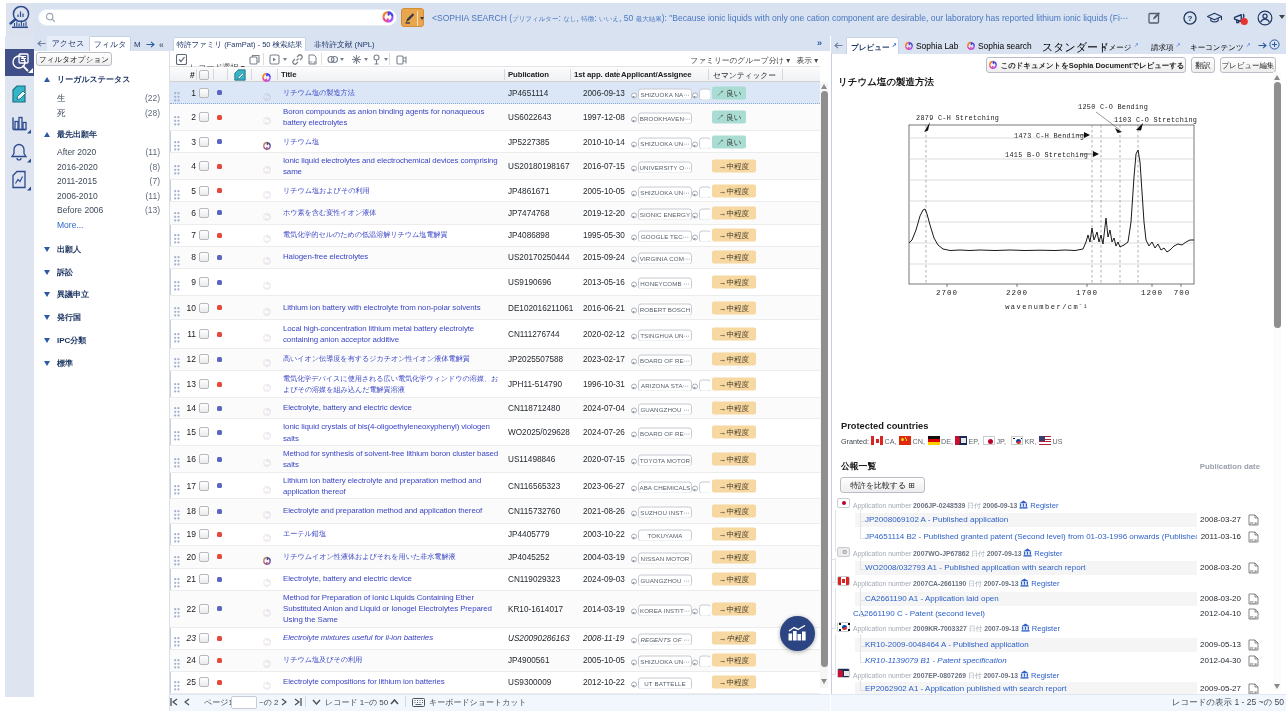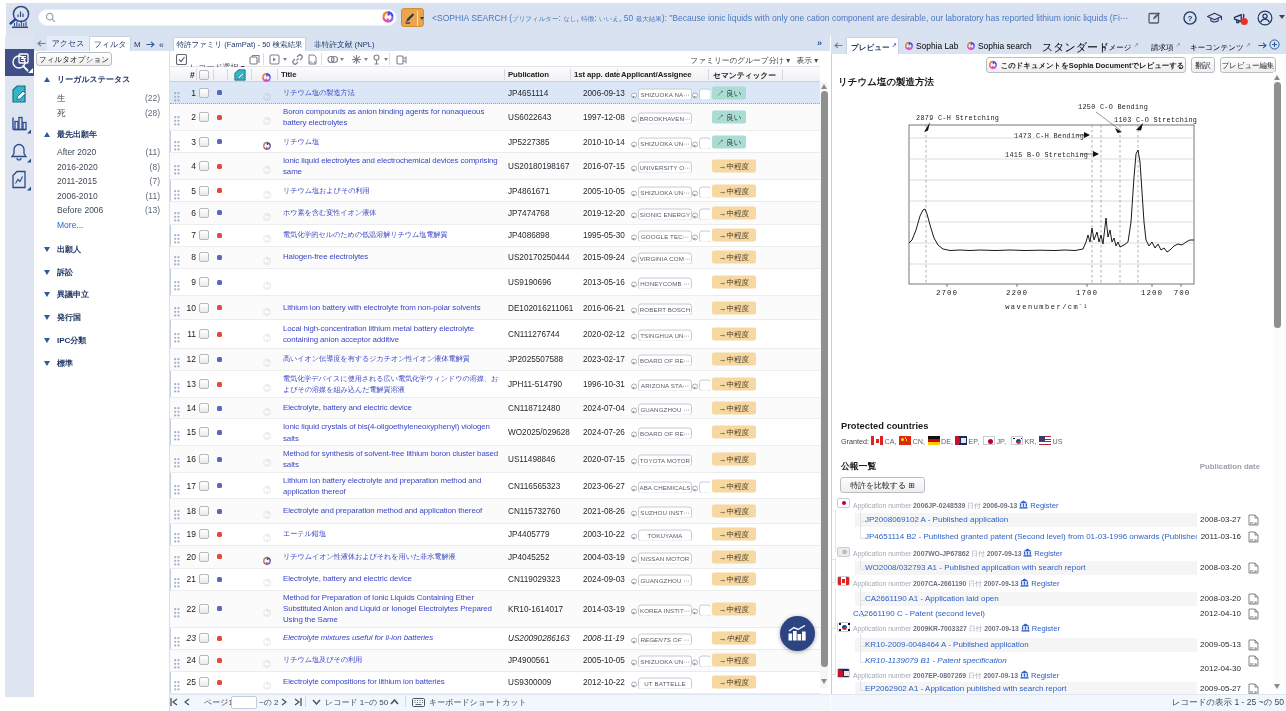--- a/index.html
+++ b/index.html
@@ -293,21 +293,21 @@
         <path d="M7 2.6 A 5.3 5.3 0 0 0 2.9 7.6" stroke="#f5832b"></path>
         <path d="M3 9.6 A 5.3 5.3 0 0 0 7 13.2 L 7.8 10.6" stroke="#ec4899"></path>
         <path d="M9.2 13 A 5.3 5.3 0 0 0 13.1 8.8" stroke="#a855f7"></path>
         <path d="M13.1 6.8 A 5.3 5.3 0 0 0 8.9 2.8 L 8.6 5.4" stroke="#4f46e5"></path>
       </g>
     </svg></div>
 <div class="abs" style="left:281px;top:70px;font-size:7.8px;font-weight:bold;color:#222;letter-spacing:-0.1px;white-space:nowrap;">Title</div>
 <div class="abs" style="left:508px;top:70px;font-size:7.8px;font-weight:bold;color:#222;letter-spacing:-0.1px;white-space:nowrap;">Publication</div>
 <div class="abs" style="left:574px;top:70px;font-size:7.8px;font-weight:bold;color:#222;letter-spacing:-0.1px;white-space:nowrap;">1st app. date</div>
 <div class="abs" style="left:621px;top:70px;font-size:7.8px;font-weight:bold;color:#222;letter-spacing:-0.1px;white-space:nowrap;">Applicant/Assignee</div>
-<div class="abs" style="left:713px;top:70px;font-size:7.8px;font-weight:bold;color:#222;letter-spacing:-0.1px;white-space:nowrap;">セマンティックー</div>
+<div class="abs" style="left:713px;top:70px;font-size:7.8px;font-weight:normal;color:#222;letter-spacing:-0.1px;white-space:nowrap;">セマンティックー</div>
 <div id="rows">
 <div class="row" style="height:22.0px;background:#dbe7f6;border-bottom:1px dotted #8aa9d6;">
 <div class="drag"><svg width="7" height="10">
           <g fill="#9fb1d1">
             <circle cx="1.2" cy="1.2" r="1.1"></circle>
             <circle cx="4.5" cy="1.2" r="1.1"></circle>
             <circle cx="1.2" cy="4.8" r="1.1"></circle>
             <circle cx="4.5" cy="4.8" r="1.1"></circle>
             <circle cx="1.2" cy="8.4" r="1.1"></circle>
             <circle cx="4.5" cy="8.4" r="1.1"></circle>
@@ -1267,21 +1267,21 @@
 <span class="tdate" style="top:1px;">2009-05-13</span>
 <span class="abs" style="left:417px;top:0px;"><svg width="11" height="12" viewBox="0 0 11 12">
         <path d="M1 1 h6 l3 3 v7 h-9 Z" fill="#fff" stroke="#777" stroke-width="0.9"></path>
         <path d="M7 1 v3 h3" fill="none" stroke="#777" stroke-width="0.9"></path>
         <text x="5.5" y="10.5" font-size="3.6" fill="#555" text-anchor="middle" font-family="Liberation Sans">PDF</text>
       </svg></span>
 </div>
 <div class="treerow" style="top:654.5px;">
 <div class="abs" style="left:24px;top:-1px;width:342px;height:14px;"></div>
 <span class="abs" style="left:34px;top:1px;width:332px;overflow:hidden;white-space:nowrap;font-style:italic;"><span class="tlink">KR10-1139079 B1 - Patent specification</span></span>
-<span class="tdate" style="top:9px;">2012-04-30</span>
+<span class="tdate" style="top:1px;">2012-04-30</span>
 <span class="abs" style="left:417px;top:0px;"><svg width="11" height="12" viewBox="0 0 11 12">
         <path d="M1 1 h6 l3 3 v7 h-9 Z" fill="#fff" stroke="#777" stroke-width="0.9"></path>
         <path d="M7 1 v3 h3" fill="none" stroke="#777" stroke-width="0.9"></path>
         <text x="5.5" y="10.5" font-size="3.6" fill="#555" text-anchor="middle" font-family="Liberation Sans">PDF</text>
       </svg></span>
 </div>
 <div class="treerow" style="top:667px;">
 <span class="abs" style="left:6px;top:1px;"><span style="display:inline-block;width:13px;height:10px;border:1px solid #c8ccd2;border-radius:2px;background:#1b2a56;position:relative;vertical-align:-2px;overflow:hidden;"><span class="abs" style="left:0px;top:1px;width:5px;height:8px;background:#c8102e;border-radius:0 60% 60% 0;"></span><span class="abs" style="left:6px;top:2px;width:5px;height:5px;background:#e8e8e8;"></span></span></span>
 <span class="abs" style="left:22px;top:2.5px;font-size:6.8px;white-space:nowrap;"><span class="anum-lbl">Application number</span> <span class="anum-val">2007EP-0807269</span> <span class="anum-lbl">日付</span> <span style="color:#6a7280;font-weight:bold;">2007-09-13</span> <svg width="9" height="9" viewBox="0 0 10 10" style="vertical-align:-1px">
         <g fill="#2c5fc7">

